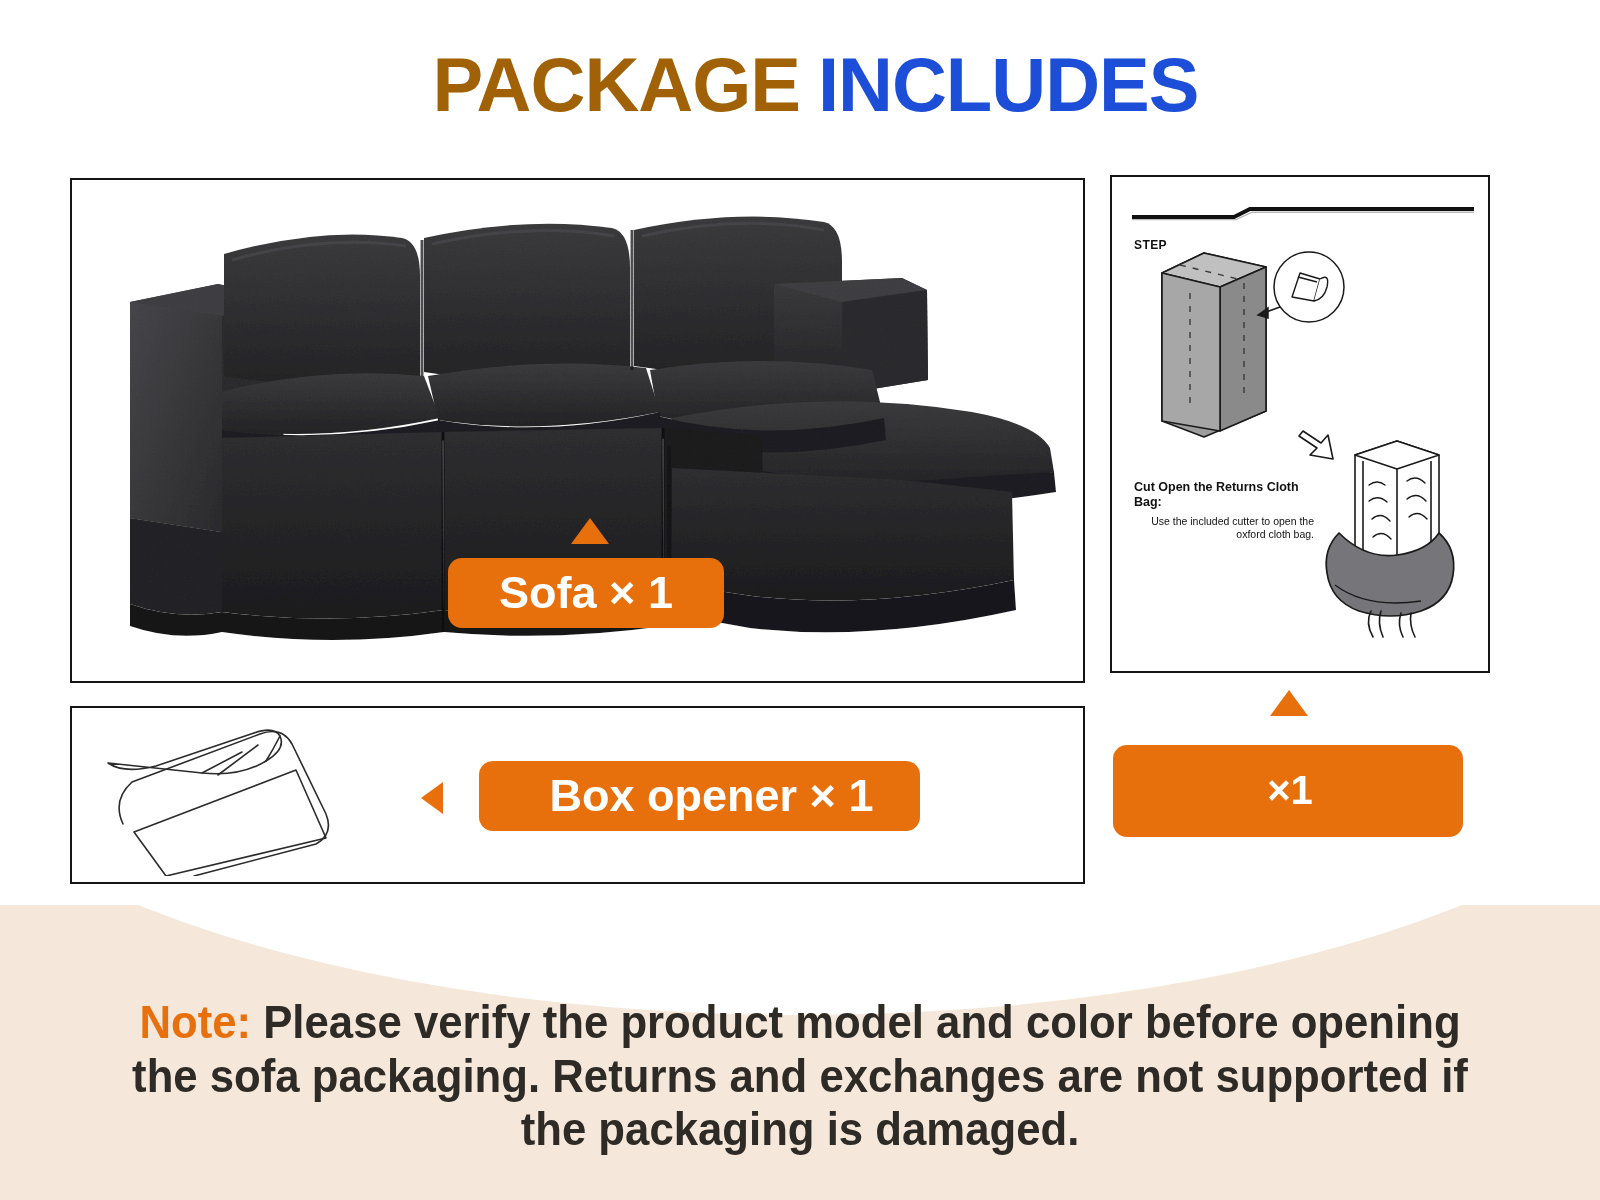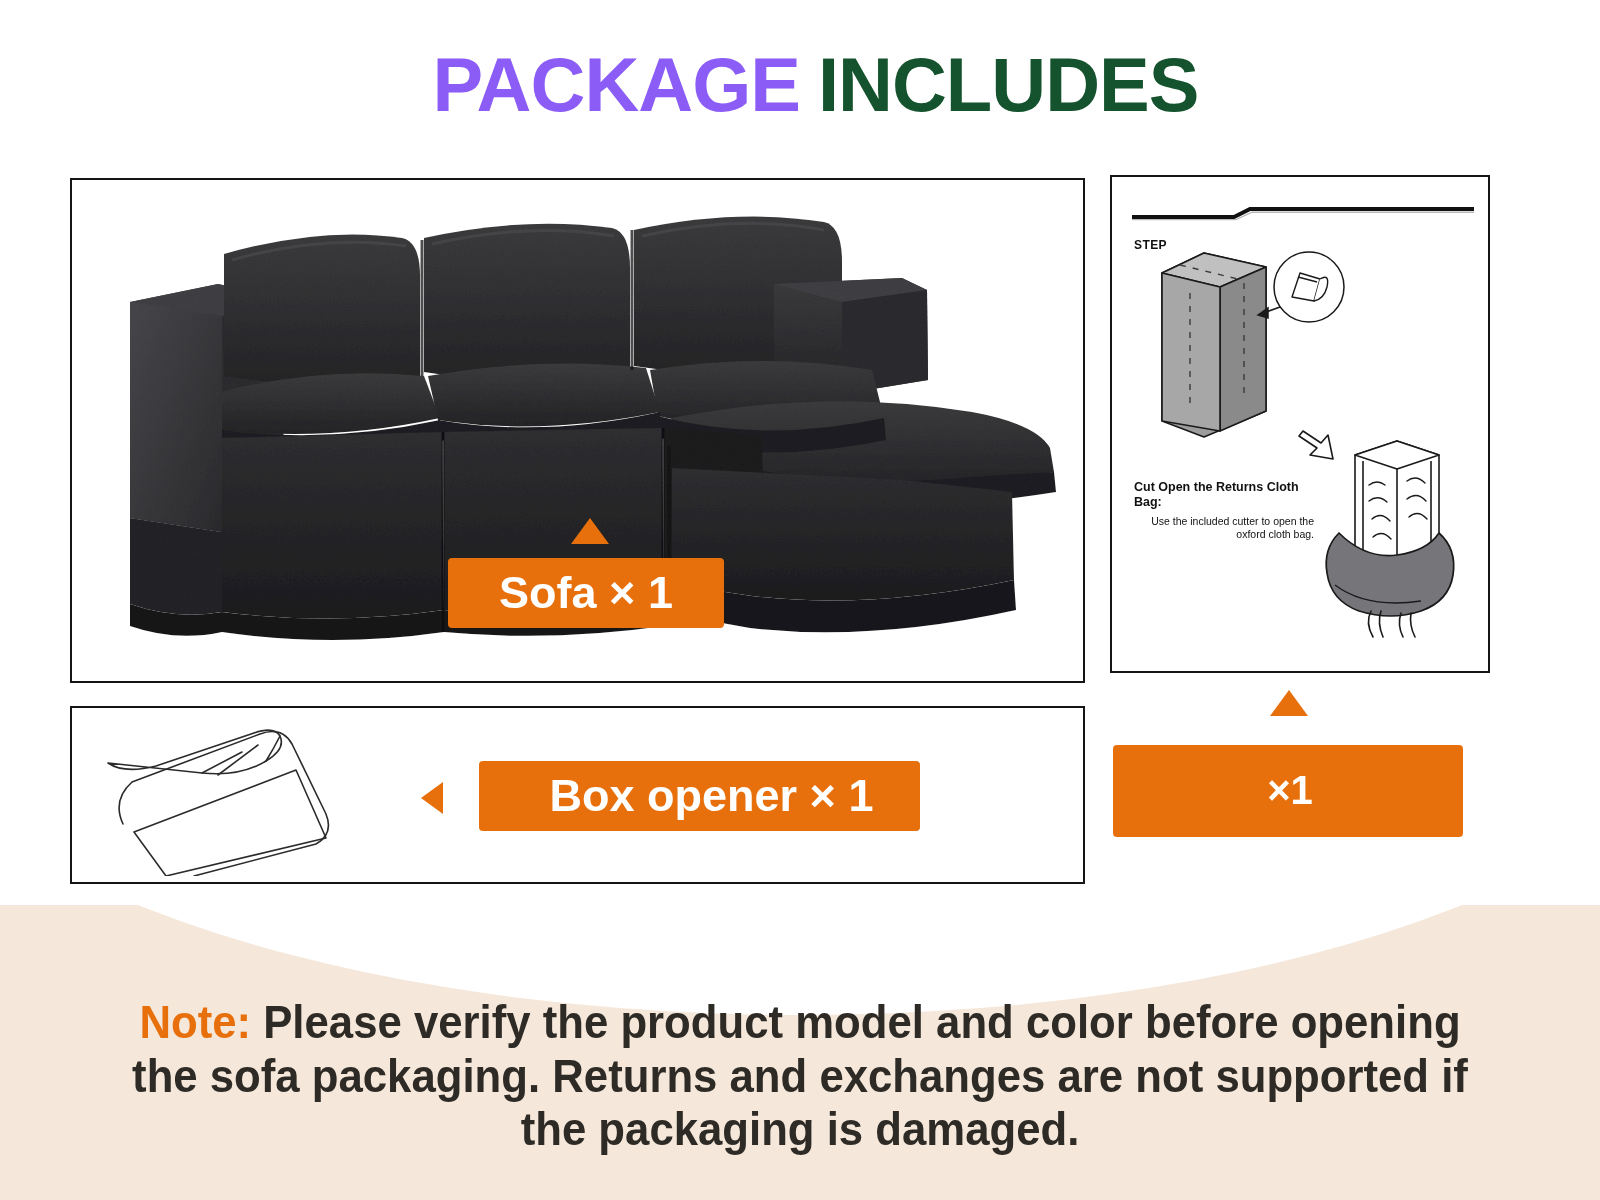--- a/index.html
+++ b/index.html
@@ -29,22 +29,22 @@
   #title{
     position:absolute;left:0;top:47px;width:1600px;
     text-align:center;
     font-size:76px;
     font-weight:bold;
     letter-spacing:-1px;
     line-height:1;
     z-index:3;
     white-space:nowrap;
   }
-  #title .t-a{color:#8b5cf6;margin-left:31px;}
-  #title .t-b{color:#14532d;}
+  #title .t-a{color:#a16207;margin-left:31px;}
+  #title .t-b{color:#1d4ed8;}
   #title .sp{display:inline-block;width:18px;}
 
   
   .panel{
     position:absolute;
     background:#ffffff;
     border:2px solid #151515;
     box-sizing:border-box;
     z-index:2;
   }
@@ -53,21 +53,21 @@
   #panel-manual{left:1110px;top:175px;width:380px;height:498px;}
 
   
   #sofa-art{position:absolute;left:0;top:0;width:100%;height:100%;}
 
   
   .badge{
     position:absolute;
     background:#e8700c;
     color:#ffffff;
-    border-radius:4px;
+    border-radius:14px;
     display:flex;align-items:center;justify-content:center;
     font-weight:bold;
     z-index:6;
     box-sizing:border-box;
     line-height:1.02;
   }
   #badge-sofa{
     left:448px;top:558px;width:276px;height:70px;
     font-size:45px;
   }

